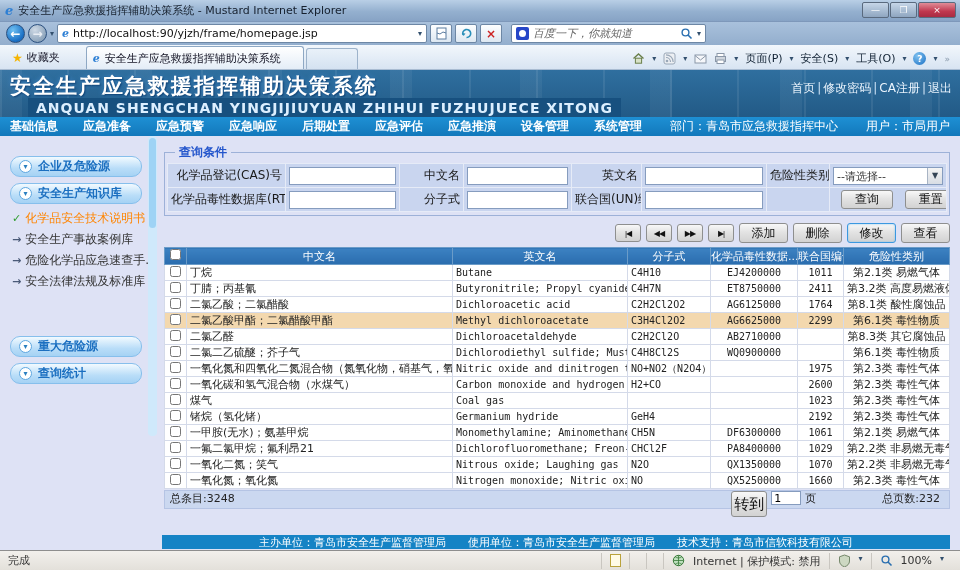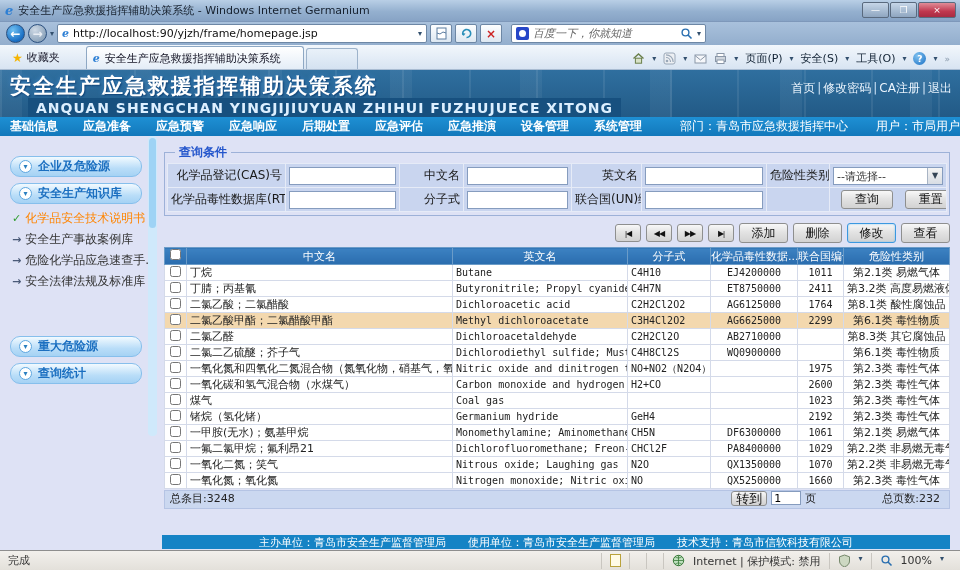--- a/index.html
+++ b/index.html
@@ -39,21 +39,21 @@
   .page{position:absolute;top:70px;left:0;right:0;height:480px;background:#dee2f5;overflow:hidden}
   .banner{position:absolute;top:0;left:0;right:0;height:47px;background:linear-gradient(180deg,#2f6f9f,#225a86);overflow:hidden}
   .banner::before{content:"";position:absolute;inset:0;background:repeating-linear-gradient(90deg,rgba(255,255,255,.08) 0 2px,transparent 2px 67px),repeating-linear-gradient(90deg,rgba(255,255,255,.05) 0 22px,transparent 22px 130px)}
   .banner-title{position:absolute;left:10px;top:2px;font-size:21px;font-weight:bold;color:#fff;letter-spacing:2px;text-shadow:1px 1px 2px #0a3c6e,0 0 5px #3d86c8}
   .banner-pinyin{position:absolute;left:28px;top:28px;background:#17507f;color:#dcefff;font-size:14px;font-weight:bold;letter-spacing:1px;padding:2px 8px}
   .banner-links{position:absolute;right:8px;top:10px;display:flex;font-size:12px;color:#eaf4fd}
   .banner-links span{cursor:default}
   .banner-links span + span::before{content:" |";margin:0 2px;color:#cfe4f6}
   .navbar{position:absolute;top:47px;left:0;right:0;height:19px;background:linear-gradient(#1e90d4,#1278bb);display:flex;align-items:center;color:#fff}
   .navmenu{display:flex;gap:25px;padding-left:10px;font-weight:bold;font-size:12px}
-  .navinfo{margin-left:auto;display:flex;gap:28px;font-size:12px}
+  .navinfo{margin-left:auto;display:flex;gap:28px;padding-right:10px;font-size:12px}
   .content{position:absolute;top:66px;left:0;right:0;bottom:0}
   
   .sidebar{position:absolute;left:0;top:0;width:148px;bottom:0;padding-top:17px}
   .side-scroll{position:absolute;left:148px;top:0;width:9px;height:300px;background:#cfe9fb;border-radius:4px}
   .side-scroll::before{content:"";position:absolute;left:1px;top:2px;width:7px;height:90px;border-radius:4px;background:#9ed3f5}
   .side-entry{display:flex;align-items:center;margin:3px 6px 3px 10px;cursor:pointer}
   .side-entry.header{height:21px;background:linear-gradient(#f2faff,#b9ddf8 60%,#a5d2f4);border:1px solid #86bfec;border-radius:10px;padding:0 8px;color:#1b6fc0;font-weight:bold;font-size:12px;margin-bottom:6px}
   .side-entry.header .ic{width:13px;height:13px;border-radius:50%;background:#fff;border:1px solid #5ea7e0;margin-right:6px;display:flex;align-items:center;justify-content:center;color:#2a7fc0;font-size:8px}
   .side-entry.header .ic::before{content:"▾"}
   .side-entry.header.gap{margin-top:46px}
@@ -84,37 +84,37 @@
   .gridwrap{margin:0 10px 0 6px}
   table.grid{width:100%;border-collapse:collapse;table-layout:fixed;background:#fff}
   table.grid th{background:linear-gradient(#3c82c2,#2a6cae);color:#fff;font-size:11px;font-weight:normal;height:17px;border:1px solid #6b9cc8;white-space:nowrap;overflow:hidden}
   table.grid td{height:16px;border:1px solid #d4dae9;font-size:11px;padding:0 3px;white-space:nowrap;overflow:hidden}
   table.grid td.c{text-align:center}
   table.grid td.mono{font-family:"DejaVu Sans Mono",monospace;font-size:10px}
   table.grid tr.highlight td{background:#f3d8ae}
   table.grid input[type=checkbox]{width:11px;height:11px;margin:0}
   .pagerbar{display:flex;margin:1px 10px 0 6px;background:#cbd8f0;border:1px solid #b5c4e4;height:19px;font-size:11px;padding:0 5px}
   .pagerbar .spacer{flex:1}
-  .pagerbar .gobtn{width:36px;height:15px;font-size:13px}
+  .pagerbar .gobtn{width:36px;height:26px;font-size:15px}
   .pagerbar input{width:30px;height:14px;border:1px solid #869cbe;font-size:11px;margin:0 4px;padding:0 2px;font-family:"DejaVu Sans",sans-serif}
   .pagerbar .totalpages{margin-left:66px;margin-right:4px}
   .bottomband{position:absolute;left:4px;right:10px;bottom:1px;height:14px;background:#1583c5;color:#fff;font-size:11px;display:flex;align-items:center;justify-content:center;gap:22px;white-space:nowrap}
   
   .statusbar{position:absolute;left:0;right:0;bottom:0;height:20px;background:linear-gradient(#f2f0ec,#e3e0da);border-top:1px solid #8e8e8e;display:flex;align-items:center;font-size:11px;color:#333;padding:0 8px}
   .statusbar .pane{border-left:1px solid #c9c6c0;height:16px;display:flex;align-items:flex-start;padding:1px 8px;gap:8px}
   .statusbar .fill{flex:1}
   .docicon{width:11px;height:13px;background:#fffbe6;border:1px solid #b9a23c;position:relative}
   svg.ic12{width:13px;height:13px;display:block}
 </style>
 </head>
 <body>
 
 <div class="titlebar">
   <span class="ie-glyph">e</span>
-  <span class="title-text">安全生产应急救援指挥辅助决策系统 - Windows Internet Germanium</span>
+  <span class="title-text">安全生产应急救援指挥辅助决策系统 - Mustard Internet Explorer</span>
   <div class="winbtns">
     <div class="winbtn">—</div>
     <div class="winbtn">❐</div>
     <div class="winbtn close">×</div>
   </div>
 </div>
 
 <div class="addrbar">
   <div class="navcirc back">←</div>
   <div class="navcirc fwd">→</div>

